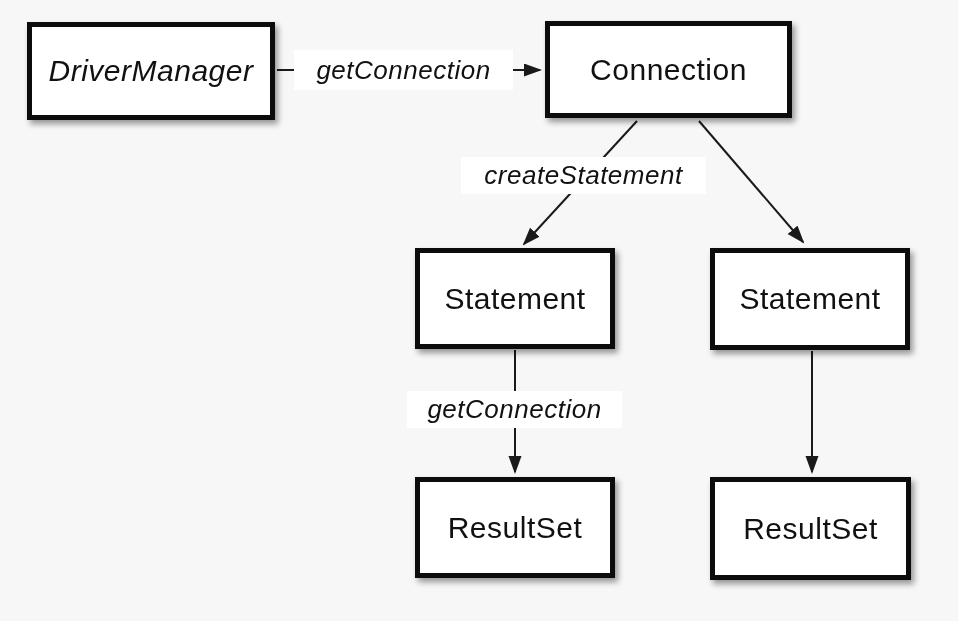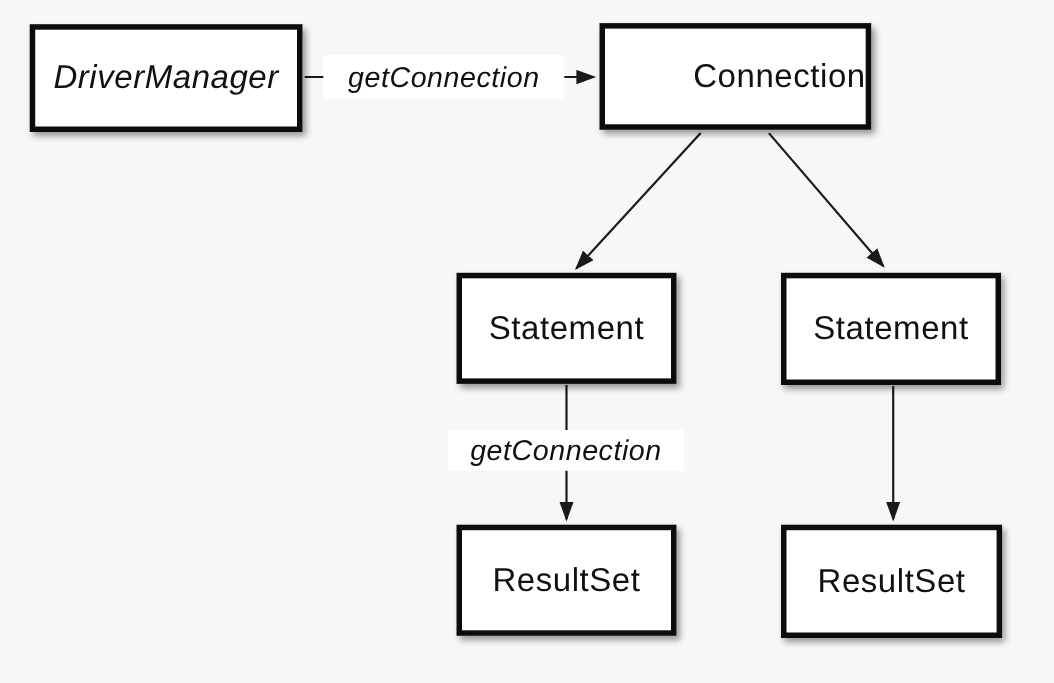--- a/index.html
+++ b/index.html
@@ -47,21 +47,21 @@
     justify-content: center;
     font-style: italic;
     font-size: 26px;
     color: #111111;
     letter-spacing: 0.5px;
     z-index: 2;
     white-space: nowrap;
   }
   
   .n-drivermanager { left: 27px;  top: 22px;  width: 248px; height: 98px; font-style: italic; }
-  .n-connection    { left: 545px; top: 21px;  width: 247px; height: 97px; justify-content: flex-end; }
+  .n-connection    { left: 545px; top: 21px;  width: 247px; height: 97px; }
   .n-statement-l   { left: 415px; top: 248px; width: 200px; height: 101px; }
   .n-statement-r   { left: 710px; top: 248px; width: 200px; height: 102px; }
   .n-resultset-l   { left: 415px; top: 477px; width: 200px; height: 101px; }
   .n-resultset-r   { left: 710px; top: 477px; width: 201px; height: 103px; }
   
   .l-getconnection   { left: 294px; top: 50px;  width: 219px; height: 40px; }
   .l-createstatement { left: 461px; top: 157px; width: 245px; height: 37px; }
   .l-executequery    { left: 407px; top: 391px; width: 215px; height: 37px; }
 </style>
 </head>
@@ -76,20 +76,21 @@
       </marker>
     </defs>
     <line x1="277" y1="70" x2="540" y2="70" stroke="#1a1a1a" stroke-width="2" marker-end="url(#arrow)"></line>
     <line x1="637" y1="121" x2="524" y2="244" stroke="#1a1a1a" stroke-width="2" marker-end="url(#arrow)"></line>
     <line x1="699" y1="121" x2="803" y2="242" stroke="#1a1a1a" stroke-width="2" marker-end="url(#arrow)"></line>
     <line x1="515" y1="350" x2="515" y2="472" stroke="#1a1a1a" stroke-width="2" marker-end="url(#arrow)"></line>
     <line x1="812" y1="351" x2="812" y2="472" stroke="#1a1a1a" stroke-width="2" marker-end="url(#arrow)"></line>
   </svg>
 
   <div class="edge-label l-getconnection">getConnection</div>
+  <div class="edge-label l-createstatement">createStatement</div>
   <div class="edge-label l-executequery">getConnection</div>
 
   <div class="node n-drivermanager">
     <span>DriverManager</span>
   </div>
   <div class="node n-connection">
     <span>Connection</span>
   </div>
   <div class="node n-statement-l">
     <span>Statement</span>

